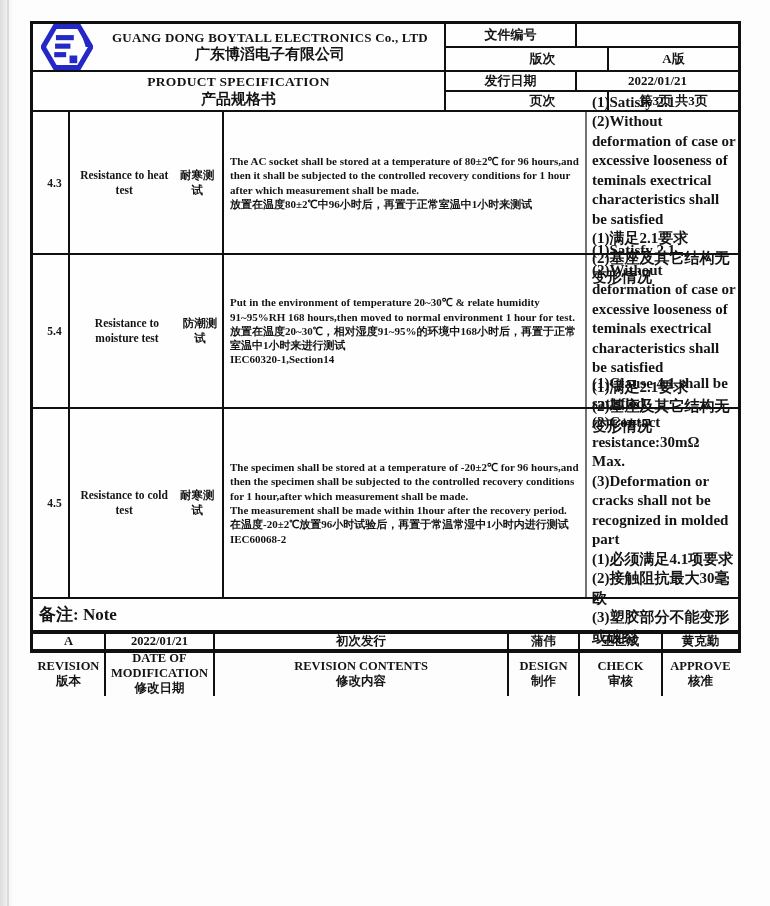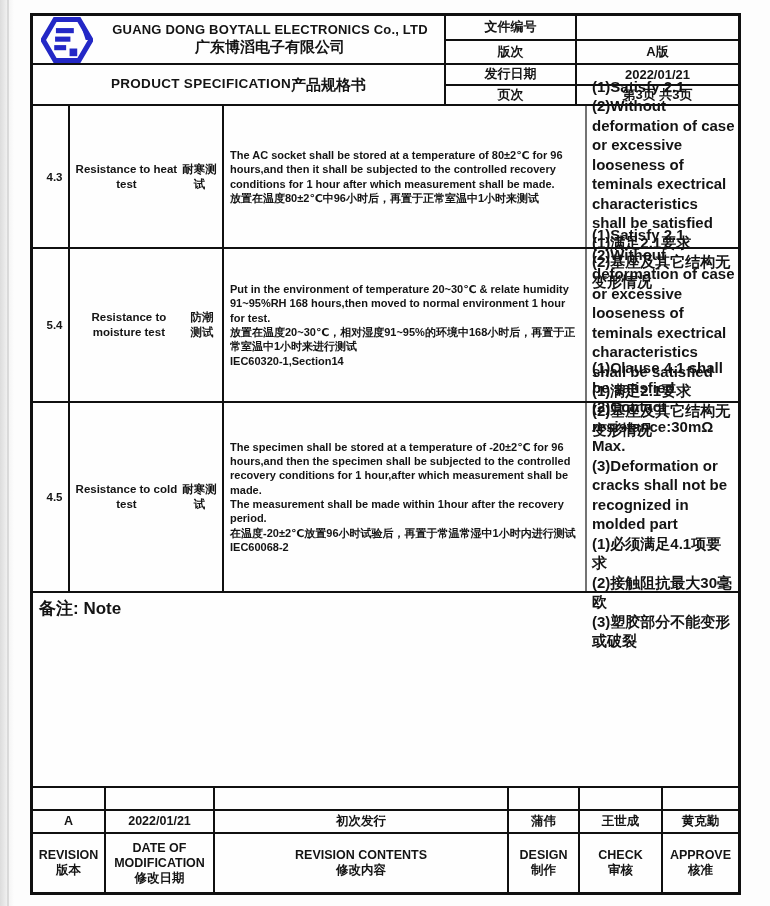--- a/index.html
+++ b/index.html
@@ -2,39 +2,39 @@
 <html><head>
 <meta charset="utf-8">
 <style>
   * { margin:0; padding:0; box-sizing:border-box; }
   body { background:#ffffff; font-family:"Liberation Sans","DejaVu Sans",sans-serif; color:#141414; }
   .page { position:relative; width:770px; height:906px; background:#fdfdfd; overflow:hidden; }
   .scan-edge { position:absolute; left:0; top:0; width:14px; height:100%;
                background:linear-gradient(to right,#dcdcdc,#f4f4f4 60%,transparent); }
   .scan-line { position:absolute; left:7px; top:0; width:2px; height:100%; background:#c4c4c4; opacity:.55; }
 
-  .frame { position:absolute; left:30px; top:13px; width:711px; height:882px;
-           border:3px solid #101010; display:flex; flex-direction:column; background:#fefefe; }
+  .frame { position:absolute; left:30px; top:21px; width:711px; height:632px;
+           border:3px solid #101010; display:flex; flex-direction:column; background:#fefefe;font-family:Liberation Serif, serif; }
 
   .band { display:flex; border-bottom:2px solid #101010; }
   .band1 { height:49px; }
   .band2 { height:41px; }
   .left-block { width:413px; border-right:2px solid #101010; display:flex; align-items:center; }
   .company-cell { padding-left:5px; }
   .logo-wrap { width:58px; display:flex; justify-content:center; align-items:center; }
   .company-names { flex:1; text-align:center; line-height:1.15; }
   .company-en { font-size:13px; font-weight:bold; letter-spacing:.2px; }
   .company-cn { font-size:15px; font-weight:bold; }
-  .title-cell { flex-direction:row; justify-content:center; text-align:center; line-height:1.2; }
+  .title-cell { flex-direction:column; justify-content:center; text-align:center; line-height:1.2; }
   .title-en { font-size:13.5px; font-weight:bold; letter-spacing:.3px; }
   .title-cn { font-size:15px; font-weight:bold; }
 
   .right-block { flex:1; display:flex; flex-direction:column; }
   .hrow { display:flex; flex:1; border-bottom:2px solid #101010; }
-  .hrow:last-child { border-bottom:none; }
+  .hrow:last-child { border-bottom:none;margin-left:32px; }
   .hlabel { width:131px; border-right:2px solid #101010; display:flex; align-items:center;
             justify-content:center; font-size:13px; font-weight:bold; }
   .hvalue { flex:1; display:flex; align-items:center; justify-content:center;
             font-size:13px; font-weight:bold; }
 
   .trow { display:flex; border-bottom:2px solid #101010; }
   .t43 { height:143px; } .t44 { height:154px; } .t45 { height:190px; }
   .c-num { width:29px; border-right:2px solid #101010; display:flex; align-items:center;
            justify-content:center; font-size:11.5px; font-weight:bold;margin-left:8px; }
   .c-name { width:154px; border-right:2px solid #101010; display:flex; flex-direction:row;

